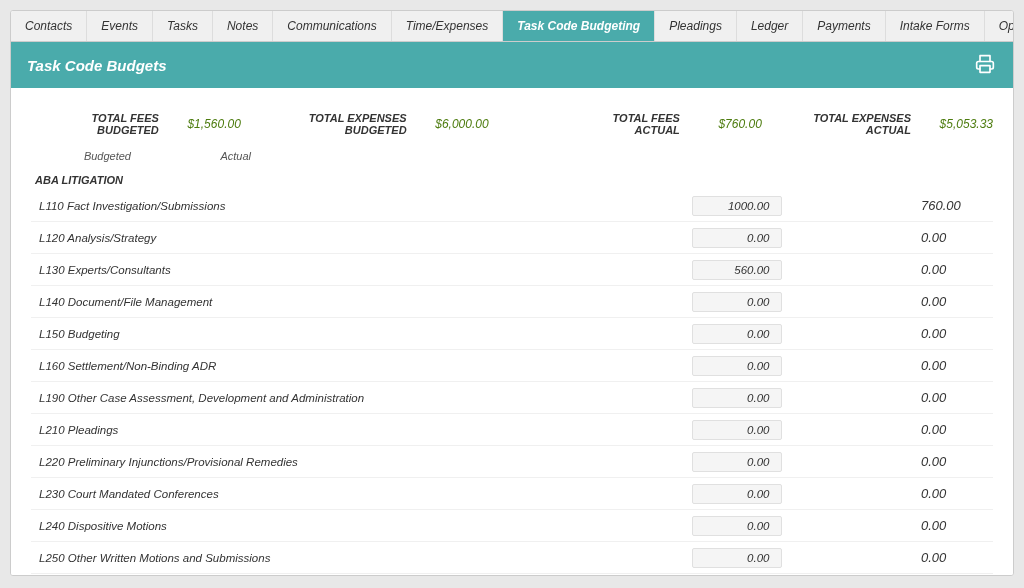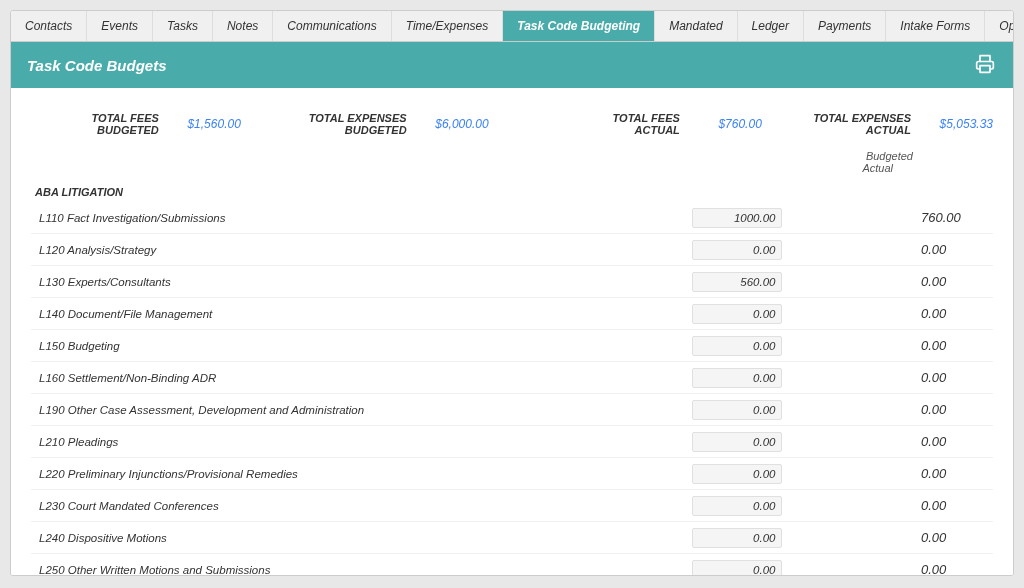--- a/index.html
+++ b/index.html
@@ -88,21 +88,21 @@
       gap: 12px;
     }
     .summary-label {
       font-size: 11px;
       font-weight: bold;
       color: #333;
       text-align: right;
     }
     .summary-value {
       font-size: 12px;
-      color: #3b82f6;
+      color: #4d7c0f;
       min-width: 70px;
       text-align: right;
     }
     
     .section-label {
       font-size: 11px;
       font-weight: bold;
       color: #333;
       margin: 8px 0 4px 0;
       padding-left: 4px;
@@ -133,21 +133,21 @@
       width: 20%;
       text-align: right;
     }
     .budget-input-cell {
       position: relative;
     }
     .budget-input-box {
       background: #f5f5f5;
       border: 1px solid #e0e0e0;
       border-radius: 2px;
-      padding: 3px 6px;
+      padding: 3px 12px;
       text-align: right;
       font-size: 11.5px;
       color: #333;
       display: inline-block;
       min-width: 90px;
     }
     .actual-val {
       padding: 3px 6px;
       text-align: left;
       font-size: 13px;
@@ -165,21 +165,21 @@
 <div class="outer-frame">
 
   <div class="tab-bar">
   <div class="tab-item">Contacts</div>
       <div class="tab-item">Events</div>
       <div class="tab-item">Tasks</div>
       <div class="tab-item">Notes</div>
       <div class="tab-item">Communications</div>
       <div class="tab-item">Time/Expenses</div>
       <div class="tab-item active">Task Code Budgeting</div>
-      <div class="tab-item">Mandated</div>
+      <div class="tab-item">Pleadings</div>
       <div class="tab-item">Ledger</div>
       <div class="tab-item">Payments</div>
       <div class="tab-item">Intake Forms</div>
       <div class="tab-item">Options</div>
     </div>
 
   <div class="header-bar">
     <span class="title">Task Code Budgets</span>
     <span class="print-icon">
       <svg width="20" height="20" viewBox="0 0 24 24" fill="none" stroke="white" stroke-width="2" stroke-linecap="round" stroke-linejoin="round">
@@ -208,21 +208,21 @@
           <span class="summary-label">TOTAL FEES ACTUAL</span>
           <span class="summary-value">$760.00</span>
         </div>
         <div class="summary-row">
           <span class="summary-label">TOTAL EXPENSES ACTUAL</span>
           <span class="summary-value">$5,053.33</span>
         </div>
       </div>
     </div>
 
-    <div style="display:flex; padding: 10px 0 4px 0; justify-content:flex-start; padding-right: 80px; flex-direction: column;">
+    <div style="display:flex; padding: 10px 0 4px 0; justify-content:flex-start; gap: 40px; padding-right: 80px;">
       <span style="font-size:11px;color:#555;min-width:100px;text-align:right;">Budgeted</span>
       <span style="font-size:11px;color:#555;min-width:80px;text-align:right;margin-right:20px;">Actual</span>
     </div>
 
     <div class="section-label">ABA LITIGATION</div>
 
     <table class="budget-table">
       <tbody id="budget-tbody">
       <tr>
       <td class="row-label">L110 Fact Investigation/Submissions</td>

